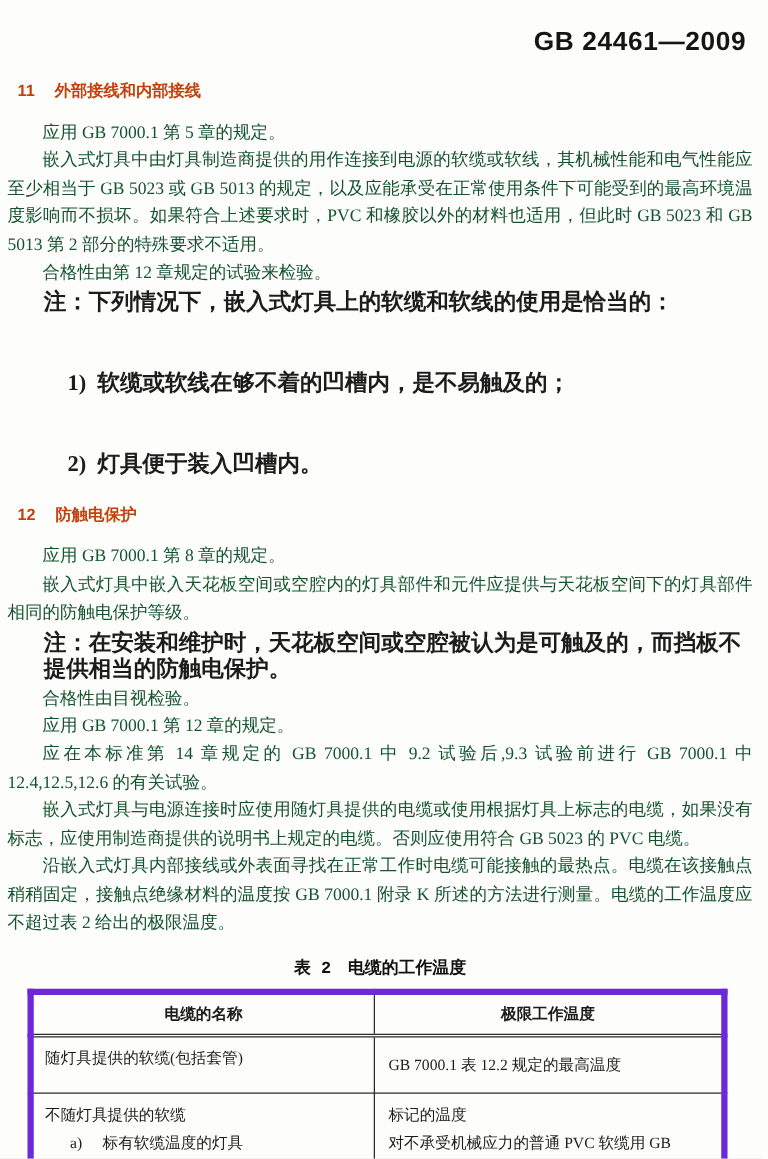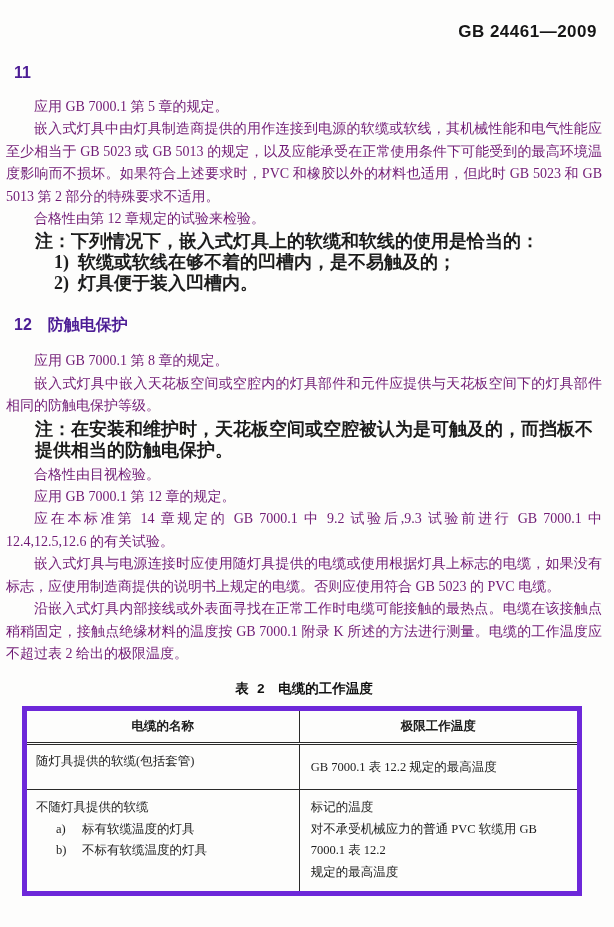--- a/index.html
+++ b/index.html
@@ -10,57 +10,57 @@
     overflow:hidden;
     font-family:"Liberation Serif","DejaVu Serif",serif;
     color:#1c1c1c;
     box-sizing:border-box;
   }
   .doc-header {
     position:absolute;
     top:22px; right:17px;
     font-family:"Liberation Sans","DejaVu Sans",sans-serif;
     font-weight:700;
-    font-size:17px;
+    font-size:21px;
     letter-spacing:0.5px;
     color:#151515;
   }
   .content {
     position:absolute;
     top:62px; left:6px; right:12px;
   }
   .sec-heading {
     display:flex;
     align-items:baseline;
     margin:21px 0 14px 0;
     padding-left:8px;
     font-family:"Liberation Sans","DejaVu Sans",sans-serif;
     font-weight:700;
-    font-size:16px;
-    color:#4c1d95;
+    font-size:13px;
+    color:#c2410c;
     text-align:center;
   }
   .sec-heading.first { margin-top:2px; }
   .sec-num { margin-right:16px; }
   .para {
     margin:0;
     font-size:14px;
     line-height:22.4px;
     text-indent:2em;
     text-align:justify;
-    color:#701a75;
+    color:#14532d;
   }
   .note {
     margin:1px 0 3px 0;
     font-size:18px;
     line-height:21px;
     color:#1c1c1c;
   }
   .note-intro { margin:0 0 0 29px; font-weight:600; }
-  .note-item  { margin-left:48px; font-weight:600; }
+  .note-item  { margin-left:48px; font-weight:600;margin-top:44px; }
   .inum { display:inline-block; min-width:24px; }
   .tbl-caption {
     text-align:center;
     font-family:Liberation Mono, monospace;
     font-weight:700;
     font-size:13.5px;
     margin:15px 0 8px 0;
     color:#111;
   }
   table.tbl {
@@ -92,20 +92,21 @@
 <body>
 
 <div class="page">
 
   <div class="doc-header">GB 24461—2009</div>
 
   <div class="content">
 
     <div class="sec-heading first">
       <span class="sec-num">11</span>
+      <span class="sec-title">外部接线和内部接线</span>
     </div>
     <p class="para">应用 GB 7000.1 第 5 章的规定。</p>
     <p class="para">嵌入式灯具中由灯具制造商提供的用作连接到电源的软缆或软线，其机械性能和电气性能应至少相当于 GB 5023 或 GB 5013 的规定，以及应能承受在正常使用条件下可能受到的最高环境温度影响而不损坏。如果符合上述要求时，PVC 和橡胶以外的材料也适用，但此时 GB 5023 和 GB 5013 第 2 部分的特殊要求不适用。</p>
     <p class="para">合格性由第 12 章规定的试验来检验。</p>
     <div class="note">
       <div class="note-intro">注：下列情况下，嵌入式灯具上的软缆和软线的使用是恰当的：</div>
       <div class="note-item">
         <span class="inum">1)</span><span>软缆或软线在够不着的凹槽内，是不易触及的；</span>
       </div>
       <div class="note-item">

